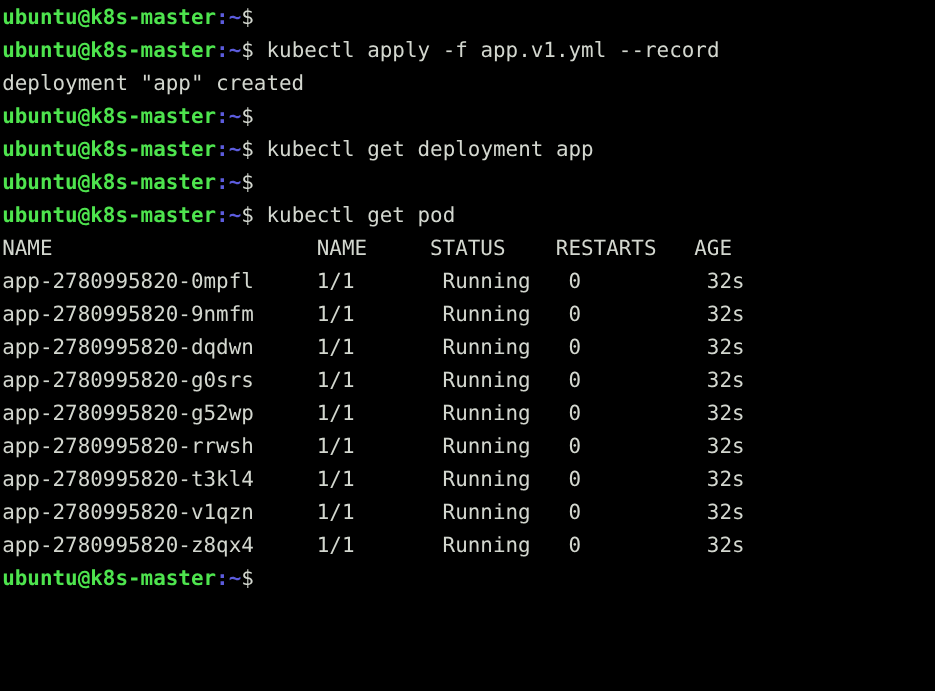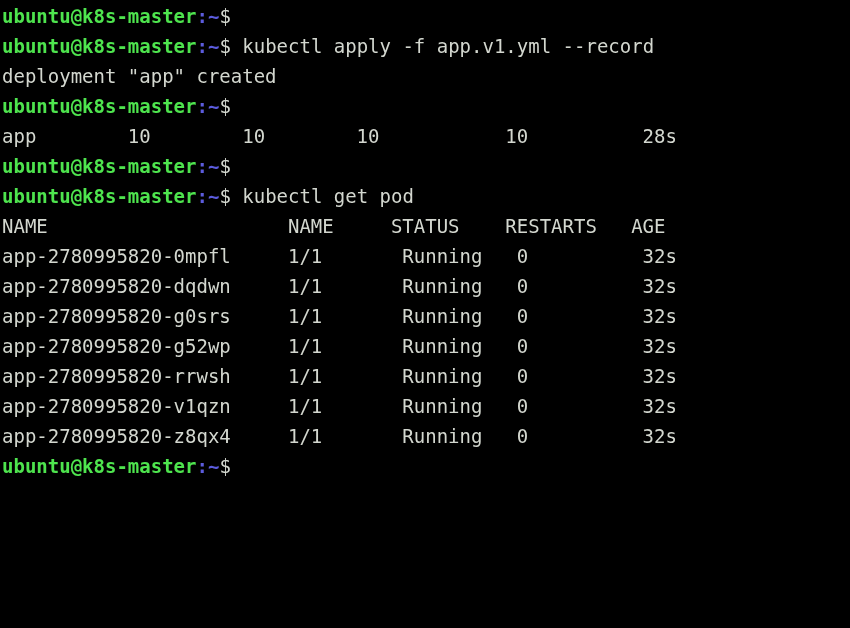--- a/index.html
+++ b/index.html
@@ -56,26 +56,28 @@
 </style>
 </head>
 <body>
 
 <div id="terminal">
   <div class="screen" id="screen">
       <div class="line"><span class="seg user-host">ubuntu@k8s-master</span><span class="seg punct">:</span><span class="seg punct">~</span><span class="seg dollar">$</span><span class="seg cmd"></span></div>
       <div class="line"><span class="seg user-host">ubuntu@k8s-master</span><span class="seg punct">:</span><span class="seg punct">~</span><span class="seg dollar">$</span><span class="seg cmd"> kubectl apply -f app.v1.yml --record</span></div>
       <div class="line"><span class="seg out">deployment "app" created</span></div>
       <div class="line"><span class="seg user-host">ubuntu@k8s-master</span><span class="seg punct">:</span><span class="seg punct">~</span><span class="seg dollar">$</span><span class="seg cmd"></span></div>
-      <div class="line"><span class="seg out">app        10        10        10           10          28s</span></div>
+      <div class="line"><span class="seg user-host">ubuntu@k8s-master</span><span class="seg punct">:</span><span class="seg punct">~</span><span class="seg dollar">$</span><span class="seg cmd"> kubectl get deployment app</span></div>
       <div class="line"><span class="seg user-host">ubuntu@k8s-master</span><span class="seg punct">:</span><span class="seg punct">~</span><span class="seg dollar">$</span><span class="seg cmd"></span></div>
       <div class="line"><span class="seg user-host">ubuntu@k8s-master</span><span class="seg punct">:</span><span class="seg punct">~</span><span class="seg dollar">$</span><span class="seg cmd"> kubectl get pod</span></div>
       <div class="line"><span class="seg out">NAME                     NAME     STATUS    RESTARTS   AGE</span></div>
       <div class="line"><span class="seg out">app-2780995820-0mpfl     1/1       Running   0          32s</span></div>
+      <div class="line"><span class="seg out">app-2780995820-9nmfm     1/1       Running   0          32s</span></div>
       <div class="line"><span class="seg out">app-2780995820-dqdwn     1/1       Running   0          32s</span></div>
       <div class="line"><span class="seg out">app-2780995820-g0srs     1/1       Running   0          32s</span></div>
       <div class="line"><span class="seg out">app-2780995820-g52wp     1/1       Running   0          32s</span></div>
       <div class="line"><span class="seg out">app-2780995820-rrwsh     1/1       Running   0          32s</span></div>
+      <div class="line"><span class="seg out">app-2780995820-t3kl4     1/1       Running   0          32s</span></div>
       <div class="line"><span class="seg out">app-2780995820-v1qzn     1/1       Running   0          32s</span></div>
       <div class="line"><span class="seg out">app-2780995820-z8qx4     1/1       Running   0          32s</span></div>
       <div class="line"><span class="seg user-host">ubuntu@k8s-master</span><span class="seg punct">:</span><span class="seg punct">~</span><span class="seg dollar">$</span><span class="seg cmd"></span></div>
     </div>
 </div>
 
 </body></html>

